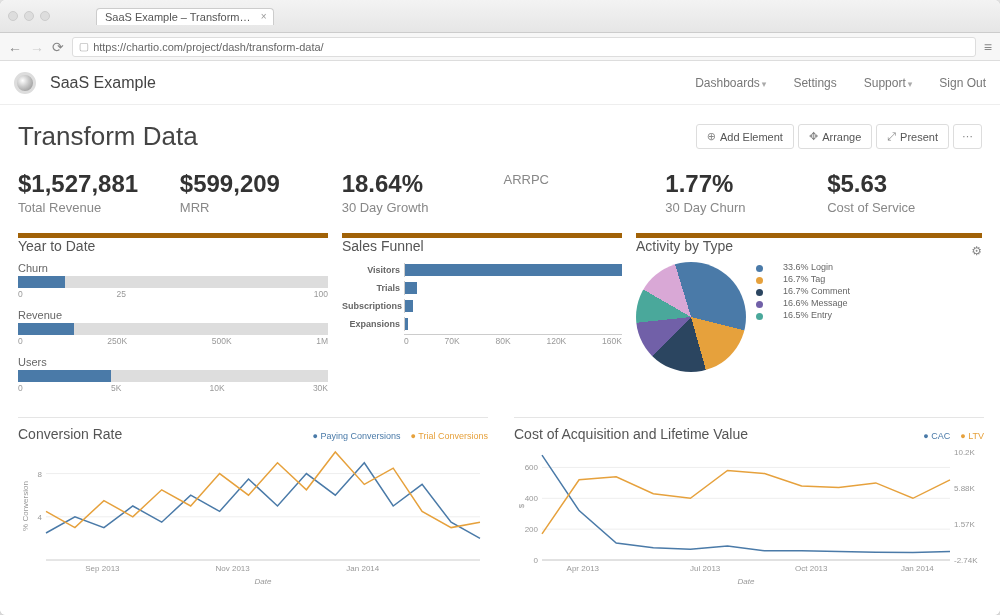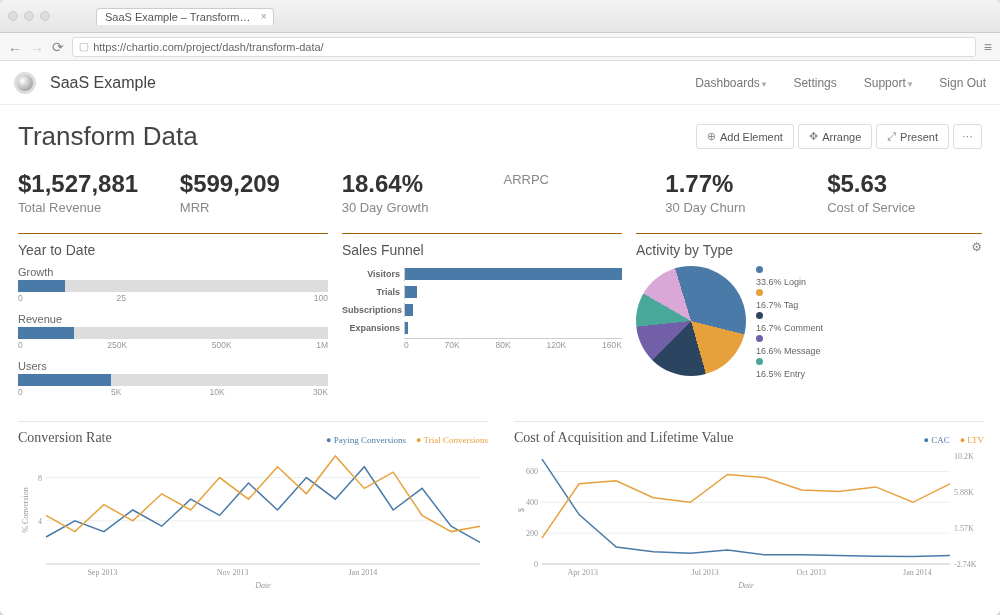--- a/index.html
+++ b/index.html
@@ -28,21 +28,21 @@
   .btns { margin-left: auto; display: flex; gap: 4px; }
   .btn { border: 1px solid #ddd; border-radius: 3px; padding: 5px 10px; font-size: 11px; color: #555; background: #fff; cursor: pointer; display: flex; align-items: center; gap: 4px; }
   .btn .ico { font-size: 11px; color: #888; }
   
   .kpis { display: flex; padding: 10px 18px 18px; gap: 7px; }
   .kpi { flex: 1; }
   .kpi .val { font-size: 24px; font-weight: 600; color: #333; white-space: nowrap; }
   .kpi .lbl { font-size: 13px; color: #888; margin-top: 2px; }
   
   .panels { display: flex; padding: 0 18px; gap: 14px; }
-  .panel { border-top: 1px solid #a16207; padding-top: 8px; }
+  .panel { border-top: 5px solid #a16207; }
   .panel-title { font-size: 14px; color: #555; margin-bottom: 8px; }
   .p1 { width: 310px; }
   .p2 { width: 280px; }
   .p3 { flex: 1; position: relative; }
   .gear { position: absolute; right: 0; top: 6px; color: #888; cursor: pointer; }
   
   .ytd-row { margin-bottom: 10px; }
   .ytd-label { font-size: 11px; color: #666; margin-bottom: 2px; }
   .ytd-track { position: relative; height: 12px; background: #ddd; }
   .ytd-fill { position: absolute; top: 0; left: 0; height: 100%; background: #4a7aa8; }
@@ -51,24 +51,24 @@
   .funnel { font-size: 9px; }
   .funnel-row { display: flex; align-items: center; height: 16px; margin-bottom: 2px; }
   .funnel-label { width: 62px; text-align: right; color: #666; padding-right: 4px; font-weight: bold; }
   .funnel-bar-area { flex: 1; position: relative; height: 14px; border-left: 1px solid #ccc; }
   .funnel-bar { position: absolute; top: 1px; left: 0; height: 12px; background: #4a7aa8; }
   .funnel-axis { display: flex; margin-left: 62px; font-size: 8.5px; color: #999; justify-content: space-between; border-top: 1px solid #ccc; padding-top: 1px; }
   
   .pie-wrap { display: flex; gap: 10px; }
   .pie { width: 110px; height: 110px; border-radius: 50%; }
   .legend { font-size: 9px; color: #666; }
-  .legend-item { display: flex; align-items: flex-start; gap: 4px; margin-bottom: 2px; flex-direction: column; }
+  .legend-item { display: flex; align-items: flex-end; gap: 20px; margin-bottom: 2px; }
   .legend-dot { width: 7px; height: 7px; border-radius: 50%; }
   
-  .charts { display: flex; padding: 14px 18px 0; gap: 26px; font-family: Liberation Serif, serif; }
+  .charts { display: flex; padding: 14px 18px 0; gap: 26px; }
   .chart { flex: 1; border-top: 1px solid #e5e5e5; padding-top: 8px; }
   .chart-title { font-size: 14px; color: #555; margin-bottom: 4px; }
   .chart-legend { font-size: 9px; color: #777; display: flex; gap: 10px; justify-content: flex-end; }
   .chart-legend span::before { content: "● "; }
   svg { display: block; }
   .axis-label { font-size: 8px; fill: #999; }
   .tick-label { font-size: 8px; fill: #999; }
   .yaxis-title { font-size: 8px; fill: #999; }
 </style>
 </head>
@@ -152,21 +152,21 @@
           <div class="lbl">Cost of Service</div>
         </div>
     </div>
 
     <div class="panels">
 
       <div class="panel p1">
         <div class="panel-title">Year to Date</div>
         <div id="ytd-container">
             <div class="ytd-row">
-              <div class="ytd-label">Growth</div>
+              <div class="ytd-label">Churn</div>
               <div class="ytd-track">
                 <div class="ytd-fill" style="width: 15%;"></div>
               </div>
               <div class="ytd-ticks">
                 <span>0</span>
                 <span>25</span>
                 <span></span>
                 <span>100</span>
               </div>
             </div>

